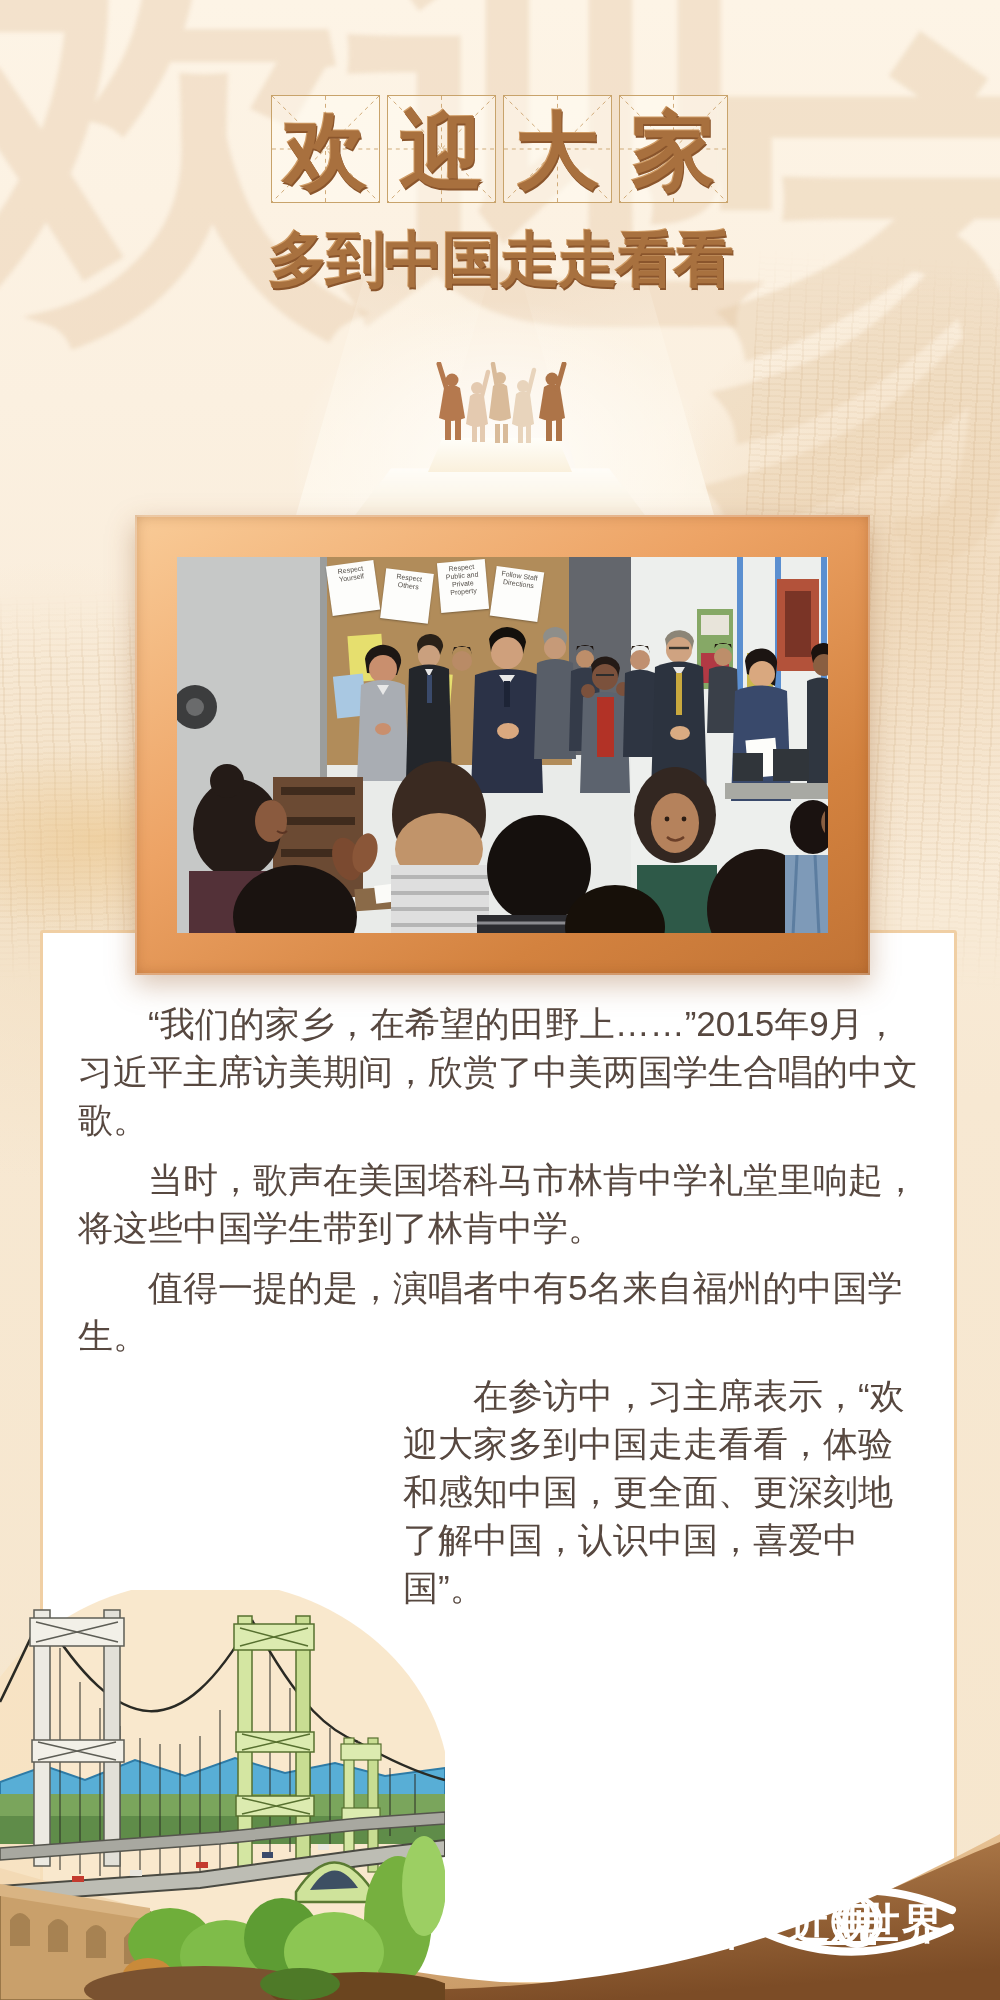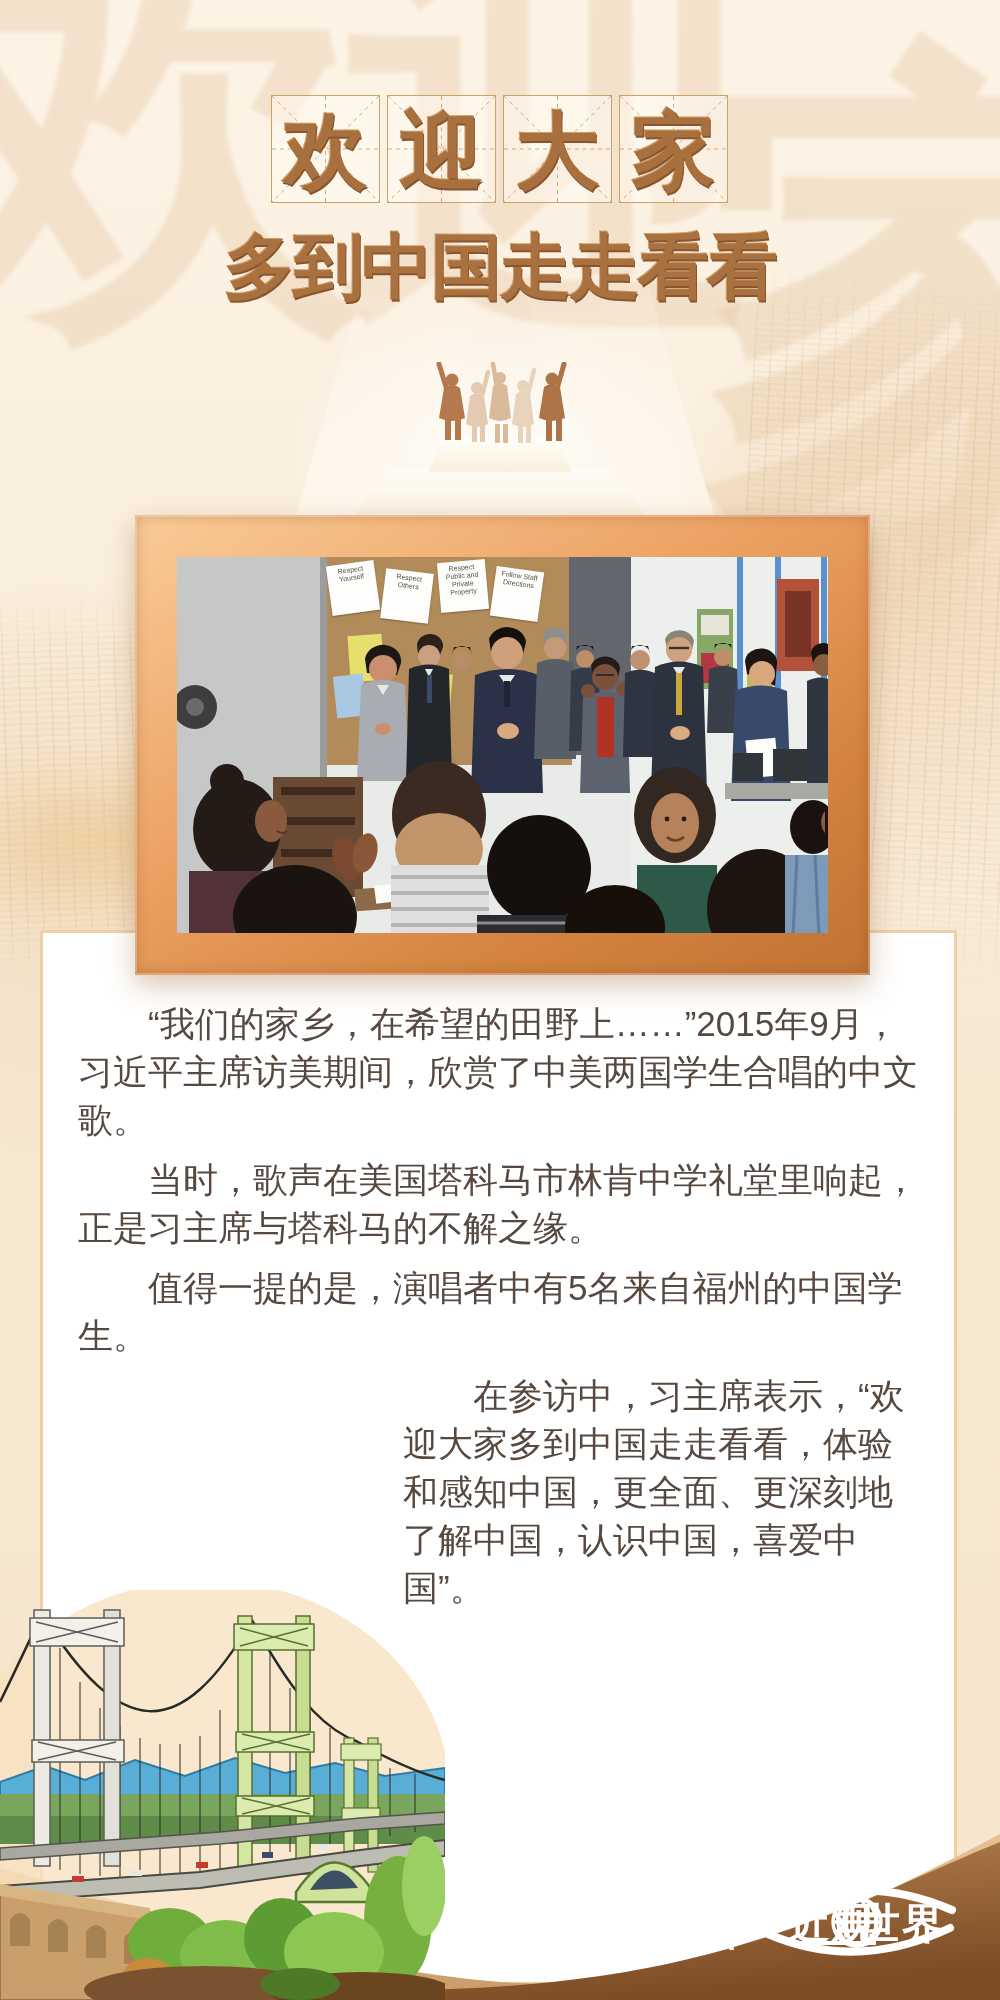--- a/index.html
+++ b/index.html
@@ -34,21 +34,21 @@
     background:linear-gradient(180deg,#fffdf8,#f7ead2);clip-path:polygon(18% 0,82% 0,100% 100%,0 100%);filter:blur(1px);}
   .stage-top{position:absolute;left:428px;top:438px;width:144px;height:34px;
     background:linear-gradient(180deg,#fffef9,#faf0dc);clip-path:polygon(10% 0,90% 0,100% 100%,0 100%);}
   
   .title-boxes{position:absolute;left:271px;top:95px;display:flex;gap:7px;z-index:4;}
   .tbox{position:relative;width:109px;height:108px;border:1px solid #c8a36b;background:rgba(255,251,243,.55);box-sizing:border-box;}
   .tbox svg.grid{position:absolute;inset:0;width:100%;height:100%;}
   .tbox .ch{position:absolute;inset:0;text-align:center;line-height:110px;font-size:84px;font-weight:bold;
     color:#a8703e;text-shadow:1px 2px 0 #8a552c,-1px -1px 0 #cf9c66;}
   .title-line2{position:absolute;left:0;right:0;top:220px;text-align:center;z-index:4;
-    font-size:71px;font-weight:bold;letter-spacing:-2px;color:#a8713f;
+    font-size:60px;font-weight:bold;letter-spacing:-2px;color:#a8713f;
     text-shadow:1px 2px 0 #8a552c,-1px -1px 0 #cf9c66;}
   
   .sil{position:absolute;left:428px;top:362px;z-index:4;}
   
   .panel{position:absolute;left:40px;top:930px;width:917px;height:1055px;background:#fff;
     border:3px solid #f0cfa4;border-radius:3px;box-sizing:border-box;z-index:5;}
   
   .frame{position:absolute;left:135px;top:515px;width:735px;height:460px;z-index:7;
     background:linear-gradient(150deg,#f9cb97 0%,#eda365 40%,#d3823f 75%,#c17335 100%);
     box-shadow:0 10px 26px rgba(150,90,40,.35), inset 0 0 0 2px rgba(255,255,255,.28), inset 0 0 14px rgba(120,60,20,.35);}
@@ -340,21 +340,21 @@
 
       <div class="note" style="left:152px;top:6px;transform:rotate(-8deg);"><span>Respect Yourself</span></div>
       <div class="note" style="left:206px;top:14px;transform:rotate(7deg);"><span>Respect Others</span></div>
       <div class="note" style="left:262px;top:4px;transform:rotate(-5deg);"><span>Respect Public and Private Property</span></div>
       <div class="note" style="left:316px;top:12px;transform:rotate(8deg);"><span>Follow Staff Directions</span></div>
     </div>
   </div>
 
   <div class="article">
     <p>“我们的家乡，在希望的田野上……”2015年9月，习近平主席访美期间，欣赏了中美两国学生合唱的中文歌。</p>
-    <p>当时，歌声在美国塔科马市林肯中学礼堂里响起，正是习主席与塔科马的不解之缘。</p>
+    <p>当时，歌声在美国塔科马市林肯中学礼堂里响起，将这些中国学生带到了林肯中学。</p>
     <p>值得一提的是，演唱者中有5名来自福州的中国学生。</p>
     <p class="quote">在参访中，习主席表示，“欢迎大家多到中国走走看看，体验和感知中国，更全面、更深刻地了解中国，认识中国，喜爱中国”。</p>
   </div>
 
   <svg class="band" viewBox="0 0 1000 210" preserveAspectRatio="none">
     <defs>
       <linearGradient id="lg-light" x1="0" y1="0" x2="0" y2="1">
         <stop offset="0" stop-color="#e7c294"></stop>
           <stop offset="1" stop-color="#c99a66"></stop>
       </linearGradient>

